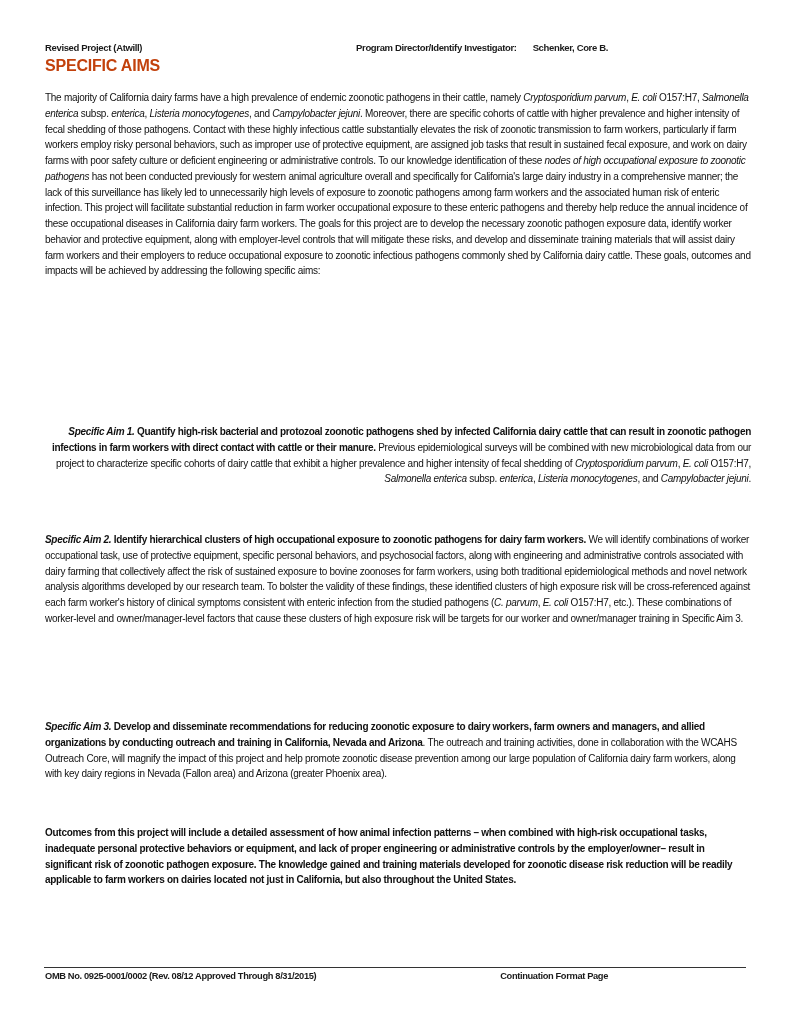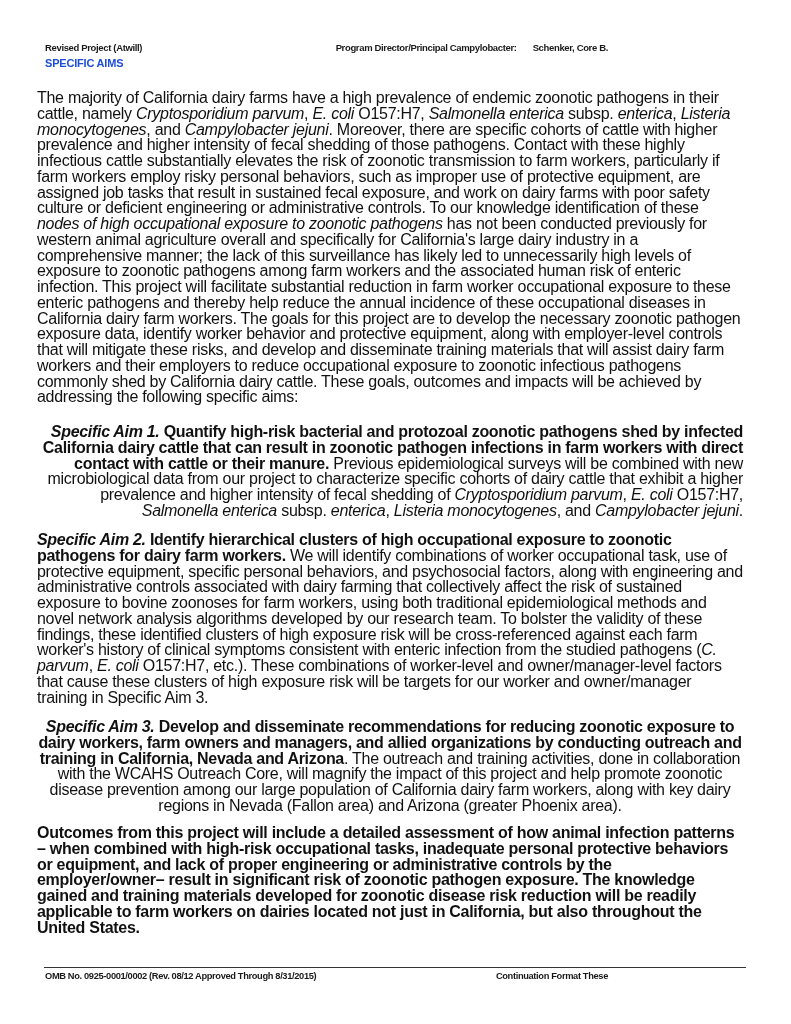--- a/index.html
+++ b/index.html
@@ -2,51 +2,51 @@
 <html><head>
   <meta charset="utf-8">
   <style>
     html, body { margin: 0; padding: 0; background: #ffffff; }
     body { width: 791px; height: 1024px; position: relative; overflow: hidden; color: #111; }
     .page { position: absolute; left: 0; top: 0; width: 654px; height: 1024px; }
     .hdr { position: absolute; top: 42px; font-family: "Liberation Sans", sans-serif; font-size: 9.5px; font-weight: bold; letter-spacing: -0.35px; color: #1a1a1a; }
     .hdr-left { left: 45px; }
     .hdr-right { right: 46px; }
     .hdr-right .gap { display: inline-block; width: 16px; }
-    .title { position: absolute; left: 45px; top: 57px; font-family: "Liberation Sans", sans-serif; font-size: 11px; font-weight: bold; letter-spacing: -0.2px; color: #1d4ed8; }
-    .body { position: absolute; left: 37px; width: 706px; font-family: "Liberation Sans", sans-serif; font-size: 16px; line-height: 15.75px; letter-spacing: -0.28px; color: #111; margin: 0; }
+    .title { position: absolute; left: 45px; top: 57px; font-family: "Liberation Sans", sans-serif; font-size: 16px; font-weight: bold; letter-spacing: -0.2px; color: #c2410c; }
+    .body { position: absolute; left: 45px; width: 706px; font-family: "Liberation Sans", sans-serif; font-size: 10px; line-height: 15.75px; letter-spacing: -0.28px; color: #111; margin: 0; }
     .body i { font-style: italic; }
     .body b { font-weight: bold; letter-spacing: -0.3px; }
     .p-intro { top: 90px; }
     .p-aim1 { top: 424px; text-align: right; }
     .p-aim2 { top: 532px; }
-    .p-aim3 { top: 719px; text-align: center; }
+    .p-aim3 { top: 719px; }
     .p-out { top: 825px; font-weight: bold; }
     .footer-rule { position: absolute; left: 44px; width: 702px; top: 967px; height: 1px; border-top: 1.2px solid #333; }
     .ftr { position: absolute; top: 971px; font-family: "Liberation Sans", sans-serif; font-size: 9.3px; font-weight: bold; letter-spacing: -0.35px; color: #1a1a1a; }
     .ftr-left { left: 45px; }
     .ftr-right { right: 46px; }
   </style>
 </head>
 <body>
 
 <div class="page">
 
   <div class="hdr hdr-left">Revised Project (Atwill)</div>
-  <div class="hdr hdr-right"><span>Program Director/Principal Campylobacter:</span><span class="gap"></span><span>Schenker, Core B.</span></div>
+  <div class="hdr hdr-right"><span>Program Director/Identify Investigator:</span><span class="gap"></span><span>Schenker, Core B.</span></div>
 
   <div class="title">SPECIFIC AIMS</div>
 
   <p class="body p-intro"><span>The majority of California dairy farms have a high prevalence of endemic zoonotic pathogens in their cattle, namely </span><i>Cryptosporidium parvum</i><span>, </span><i>E. coli</i><span> O157:H7, </span><i>Salmonella enterica</i><span> subsp. </span><i>enterica</i><span>, </span><i>Listeria monocytogenes</i><span>, and </span><i>Campylobacter jejuni</i><span>. Moreover, there are specific cohorts of cattle with higher prevalence and higher intensity of fecal shedding of those pathogens. Contact with these highly infectious cattle substantially elevates the risk of zoonotic transmission to farm workers, particularly if farm workers employ risky personal behaviors, such as improper use of protective equipment, are assigned job tasks that result in sustained fecal exposure, and work on dairy farms with poor safety culture or deficient engineering or administrative controls. To our knowledge identification of these </span><i>nodes of high occupational exposure to zoonotic pathogens</i><span> has not been conducted previously for western animal agriculture overall and specifically for California's large dairy industry in a comprehensive manner; the lack of this surveillance has likely led to unnecessarily high levels of exposure to zoonotic pathogens among farm workers and the associated human risk of enteric infection. This project will facilitate substantial reduction in farm worker occupational exposure to these enteric pathogens and thereby help reduce the annual incidence of these occupational diseases in California dairy farm workers. The goals for this project are to develop the necessary zoonotic pathogen exposure data, identify worker behavior and protective equipment, along with employer-level controls that will mitigate these risks, and develop and disseminate training materials that will assist dairy farm workers and their employers to reduce occupational exposure to zoonotic infectious pathogens commonly shed by California dairy cattle. These goals, outcomes and impacts will be achieved by addressing the following specific aims:</span></p>
 
   <p class="body p-aim1"><b><i>Specific Aim 1.</i></b><b> Quantify high-risk bacterial and protozoal zoonotic pathogens shed by infected California dairy cattle that can result in zoonotic pathogen infections in farm workers with direct contact with cattle or their manure.</b><span> Previous epidemiological surveys will be combined with new microbiological data from our project to characterize specific cohorts of dairy cattle that exhibit a higher prevalence and higher intensity of fecal shedding of </span><i>Cryptosporidium parvum</i><span>, </span><i>E. coli</i><span> O157:H7, </span><i>Salmonella enterica</i><span> subsp. </span><i>enterica</i><span>, </span><i>Listeria monocytogenes</i><span>, and </span><i>Campylobacter jejuni</i><span>.</span></p>
 
   <p class="body p-aim2"><b><i>Specific Aim 2.</i></b><b> Identify hierarchical clusters of high occupational exposure to zoonotic pathogens for dairy farm workers.</b><span> We will identify combinations of worker occupational task, use of protective equipment, specific personal behaviors, and psychosocial factors, along with engineering and administrative controls associated with dairy farming that collectively affect the risk of sustained exposure to bovine zoonoses for farm workers, using both traditional epidemiological methods and novel network analysis algorithms developed by our research team. To bolster the validity of these findings, these identified clusters of high exposure risk will be cross-referenced against each farm worker's history of clinical symptoms consistent with enteric infection from the studied pathogens (</span><i>C. parvum</i><span>, </span><i>E. coli</i><span> O157:H7, etc.). These combinations of worker-level and owner/manager-level factors that cause these clusters of high exposure risk will be targets for our worker and owner/manager training in Specific Aim 3.</span></p>
 
   <p class="body p-aim3"><b><i>Specific Aim 3.</i></b><b> Develop and disseminate recommendations for reducing zoonotic exposure to dairy workers, farm owners and managers, and allied organizations by conducting outreach and training in California, Nevada and Arizona</b><span>. The outreach and training activities, done in collaboration with the WCAHS Outreach Core, will magnify the impact of this project and help promote zoonotic disease prevention among our large population of California dairy farm workers, along with key dairy regions in Nevada (Fallon area) and Arizona (greater Phoenix area).</span></p>
 
   <p class="body p-out">Outcomes from this project will include a detailed assessment of how animal infection patterns – when combined with high-risk occupational tasks, inadequate personal protective behaviors or equipment, and lack of proper engineering or administrative controls by the employer/owner– result in significant risk of zoonotic pathogen exposure. The knowledge gained and training materials developed for zoonotic disease risk reduction will be readily applicable to farm workers on dairies located not just in California, but also throughout the United States.</p>
 
   <div class="footer-rule"></div>
   <div class="ftr ftr-left">OMB No. 0925-0001/0002 (Rev. 08/12 Approved Through 8/31/2015)</div>
-  <div class="ftr ftr-right">Continuation Format These</div>
+  <div class="ftr ftr-right">Continuation Format Page</div>
 
 </div>
 
 </body></html>

